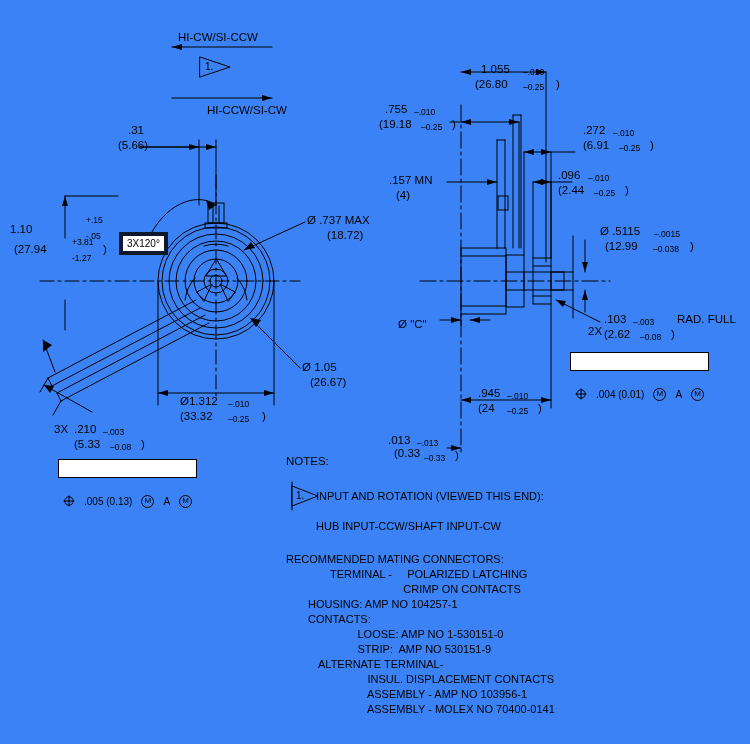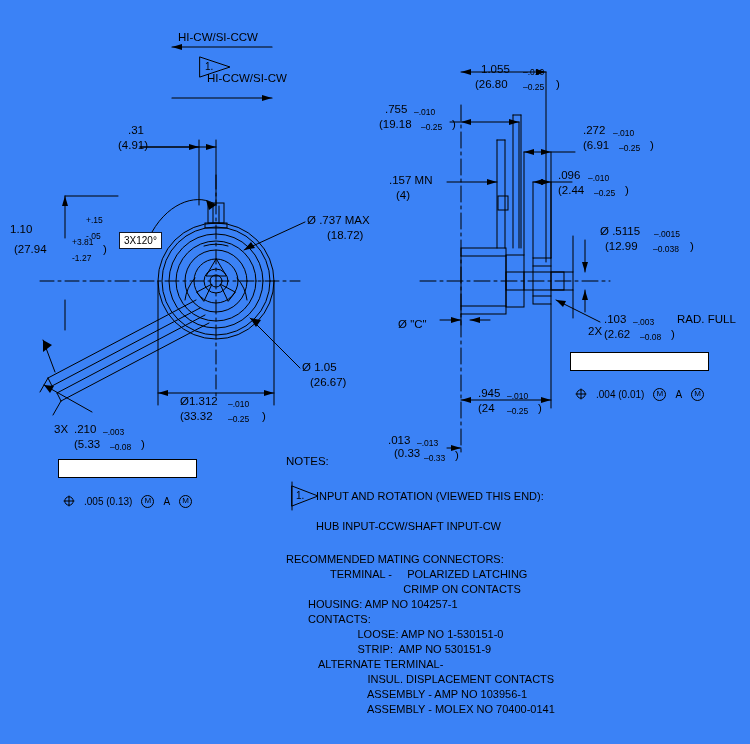--- a/index.html
+++ b/index.html
@@ -231,35 +231,35 @@
 
       <line x1="447" y1="448" x2="461" y2="448"></line>
       <polygon points="461,448 451,445 451,451" fill="#000" stroke="none"></polygon>
 
       <polygon points="292,486 318,496 292,506" fill="none" stroke="#000"></polygon>
       <line x1="292" y1="482" x2="292" y2="510"></line>
     </g>
   </svg>
 
   <div class="txt" style="left:178px; top:31px;">HI-CW/SI-CCW</div>
-  <div class="txt" style="left:178px; top:72px;padding-left:29px;">HI-CCW/SI-CW</div>
+  <div class="txt" style="left:178px; top:104px;padding-left:29px;">HI-CCW/SI-CW</div>
   <div class="txt md" style="left:205px; top:60px;">1.</div>
 
   <div class="txt" style="left:128px; top:124px;">.31</div>
-  <div class="txt" style="left:118px; top:139px;">(4.91)</div>
+  <div class="txt" style="left:118px; top:139px;">(5.66)</div>
 
   <div class="txt sm" style="left:86px; top:214px;">+.15</div>
   <div class="txt" style="left:10px; top:223px;">1.10</div>
   <div class="txt sm" style="left:86px; top:230px;">-.05</div>
   <div class="txt" style="left:14px; top:243px;">(27.94</div>
   <div class="txt sm" style="left:72px; top:236px;">+3.81</div>
   <div class="txt sm" style="left:72px; top:252px;">-1.27</div>
   <div class="txt" style="left:103px; top:243px;">)</div>
 
-  <div class="txt md" style="left:119px; top:232px; border:1px solid #0f172a; padding:1px 4px; background:#fff;">3X120°</div>
+  <div class="txt md" style="left:119px; top:232px; border:4px solid #0f172a; padding:1px 4px; background:#fff;">3X120°</div>
 
   <div class="txt" style="left:307px; top:214px;">Ø .737 MAX</div>
   <div class="txt" style="left:327px; top:229px;">(18.72)</div>
 
   <div class="txt" style="left:302px; top:361px;">Ø 1.05</div>
   <div class="txt" style="left:310px; top:376px;">(26.67)</div>
 
   <div class="txt" style="left:180px; top:395px;">Ø1.312</div>
   <div class="txt sm" style="left:228px; top:398px;">–.010</div>
   <div class="txt" style="left:180px; top:410px;">(33.32</div>

